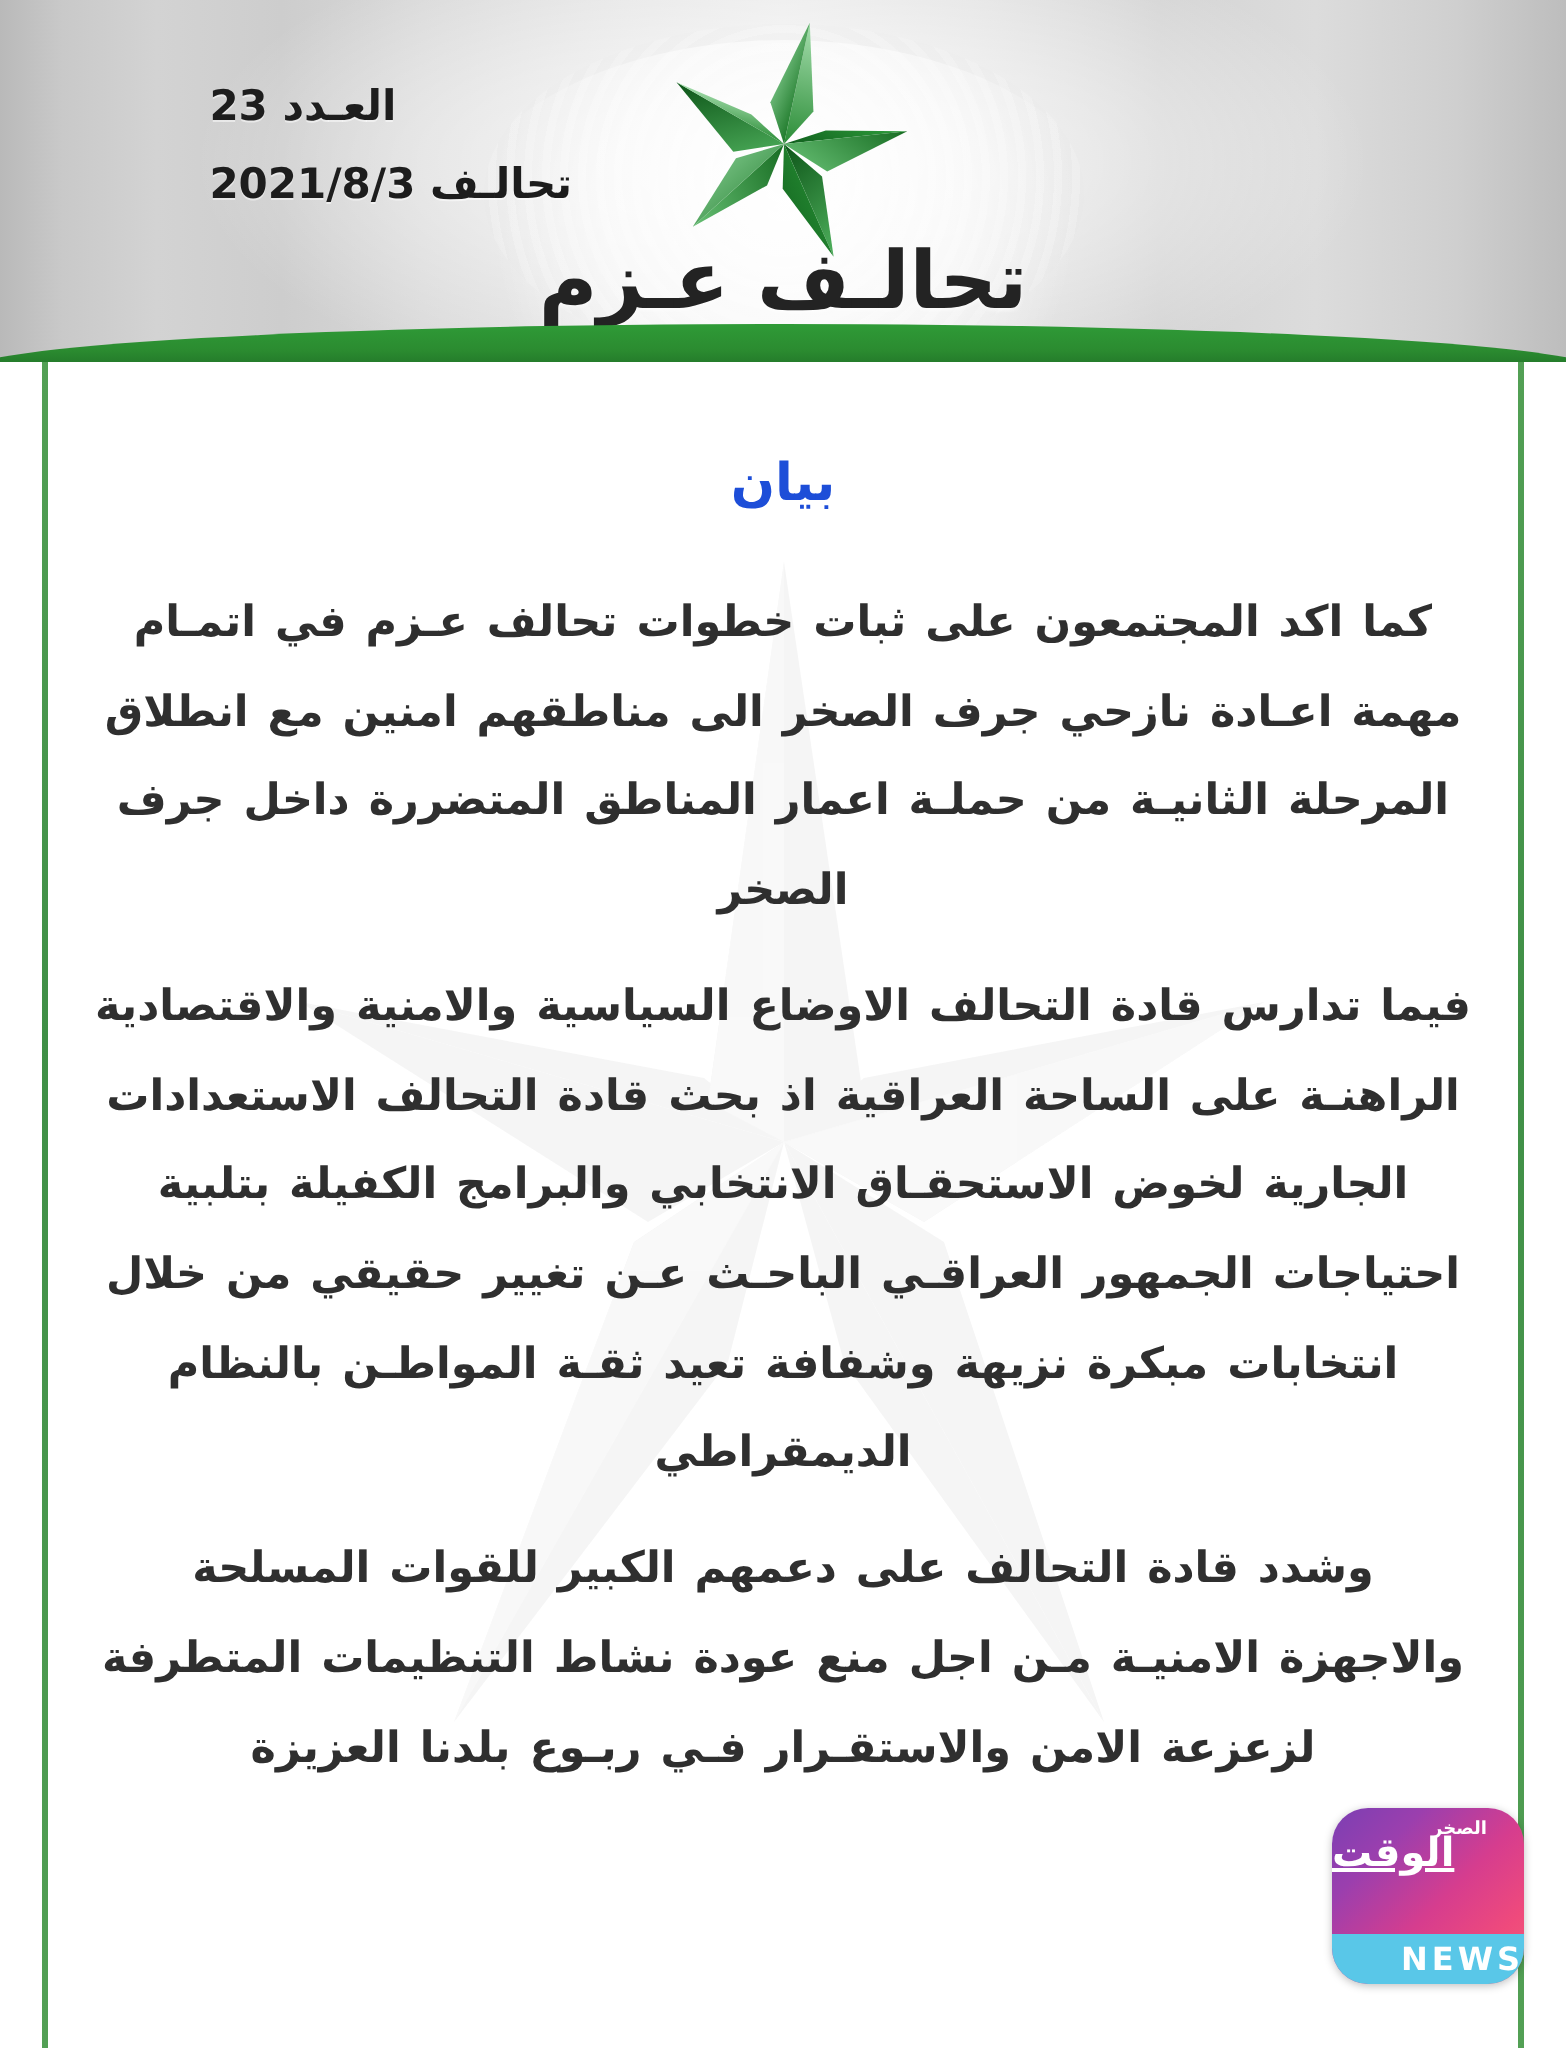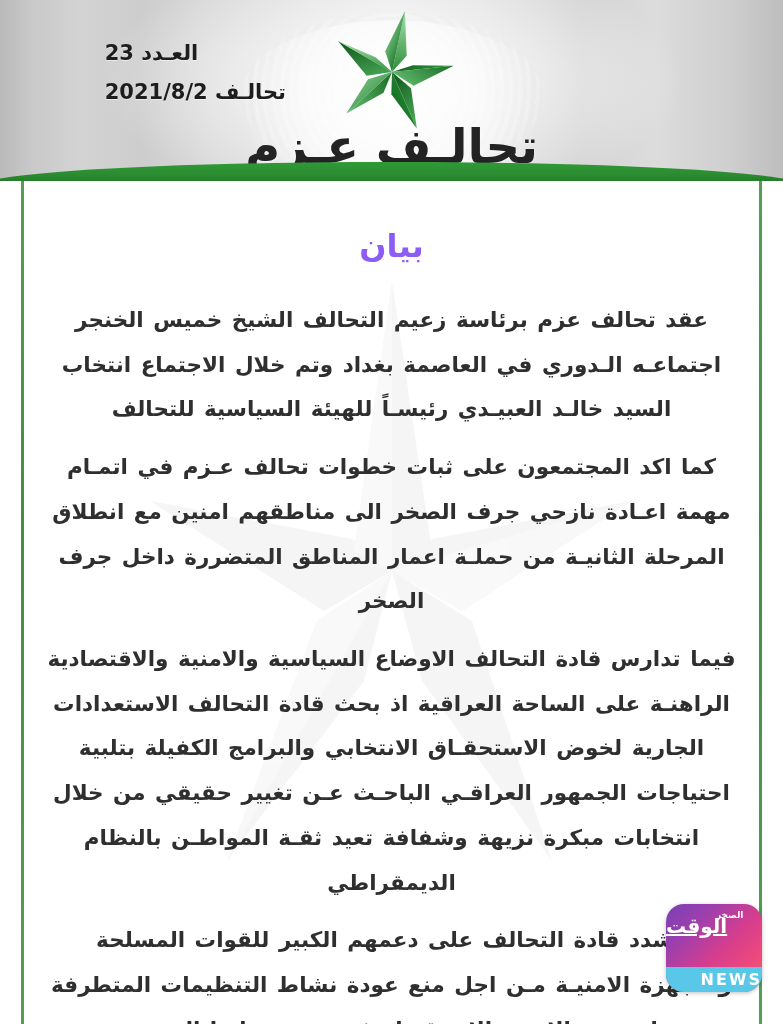--- a/index.html
+++ b/index.html
@@ -100,21 +100,21 @@
     width: 150px;
     height: 140px;
   }
 
   .alliance-title {
     position: absolute;
     left: 0;
     right: 0;
     top: 118px;
     text-align: center;
-    font-size: 48px;
+    font-size: 40px;
     font-weight: bold;
     color: #232323;
     letter-spacing: 1px;
     text-shadow: 0 1px 2px rgba(255,255,255,0.7);
   }
 
   .green-band {
     position: absolute;
     left: -20px;
     top: 162px;
@@ -167,23 +167,23 @@
     top: 0;
     left: 30px;
     width: 723px;
     height: 843px;
     direction: rtl;
   }
 
   .doc-title {
     margin-top: 46px;
     text-align: center;
-    font-size: 32px;
-    font-weight: bold;
-    color: #8b5cf6;
+    font-size: 26px;
+    font-weight: bold;
+    color: #1d4ed8;
   }
 
   .paragraphs {
     margin-top: 33px;
     padding: 0 16px;
   }
   .para {
     color: #2f2f2f;
     font-size: 21.5px;
     font-weight: bold;
@@ -262,21 +262,21 @@
     <div class="header-rings"></div>
     <div class="header-glow"></div>
 
     <div class="meta">
       <div class="meta-row">
         <span class="meta-label">العـدد</span>
         <span class="meta-value">23</span>
       </div>
       <div class="meta-row">
         <span class="meta-label">تحالـف</span>
-        <span class="meta-value">2021/8/2</span>
+        <span class="meta-value">2021/8/3</span>
       </div>
     </div>
 
     <svg class="star-logo" viewBox="0 0 150 140">
       <defs>
         <linearGradient id="gA" x1="0" y1="0" x2="1" y2="1">
           <stop offset="0%" stop-color="#8ed49a"></stop>
             <stop offset="100%" stop-color="#1f7a2b"></stop>
         </linearGradient>
         <linearGradient id="gB" x1="1" y1="0" x2="0" y2="1">
@@ -344,21 +344,20 @@
         <polygon points="260,30 222,300 260,320"></polygon>
         <polygon points="500,250 330,360 260,320"></polygon>
         <polygon points="95,610 185,370 260,320"></polygon>
       </g>
     </svg>
 
     <div class="content">
       <div class="doc-title">بيان</div>
 
       <div class="paragraphs">
-        <p class="para">عقد تحالف عزم برئاسة زعيم التحالف الشيخ خميس الخنجر اجتماعـه الـدوري في العاصمة بغداد وتم خلال الاجتماع انتخاب السيد خالـد العبيـدي رئيسـاً للهيئة السياسية للتحالف</p>
         <p class="para">كما اكد المجتمعون على ثبات خطوات تحالف عـزم في اتمـام مهمة اعـادة نازحي جرف الصخر الى مناطقهم امنين مع انطلاق المرحلة الثانيـة من حملـة اعمار المناطق المتضررة داخل جرف الصخر</p>
         <p class="para">فيما تدارس قادة التحالف الاوضاع السياسية والامنية والاقتصادية الراهنـة على الساحة العراقية اذ بحث قادة التحالف الاستعدادات الجارية لخوض الاستحقـاق الانتخابي والبرامج الكفيلة بتلبية احتياجات الجمهور العراقـي الباحـث عـن تغيير حقيقي من خلال انتخابات مبكرة نزيهة وشفافة تعيد ثقـة المواطـن بالنظام الديمقراطي</p>
         <p class="para">وشدد قادة التحالف على دعمهم الكبير للقوات المسلحة والاجهزة الامنيـة مـن اجل منع عودة نشاط التنظيمات المتطرفة لزعزعة الامن والاستقـرار فـي ربـوع بلدنا العزيزة</p>
       </div>
 
     </div>
   </div>
 
   <div class="news-badge">
     <div class="badge-arabic">الوقت</div>

